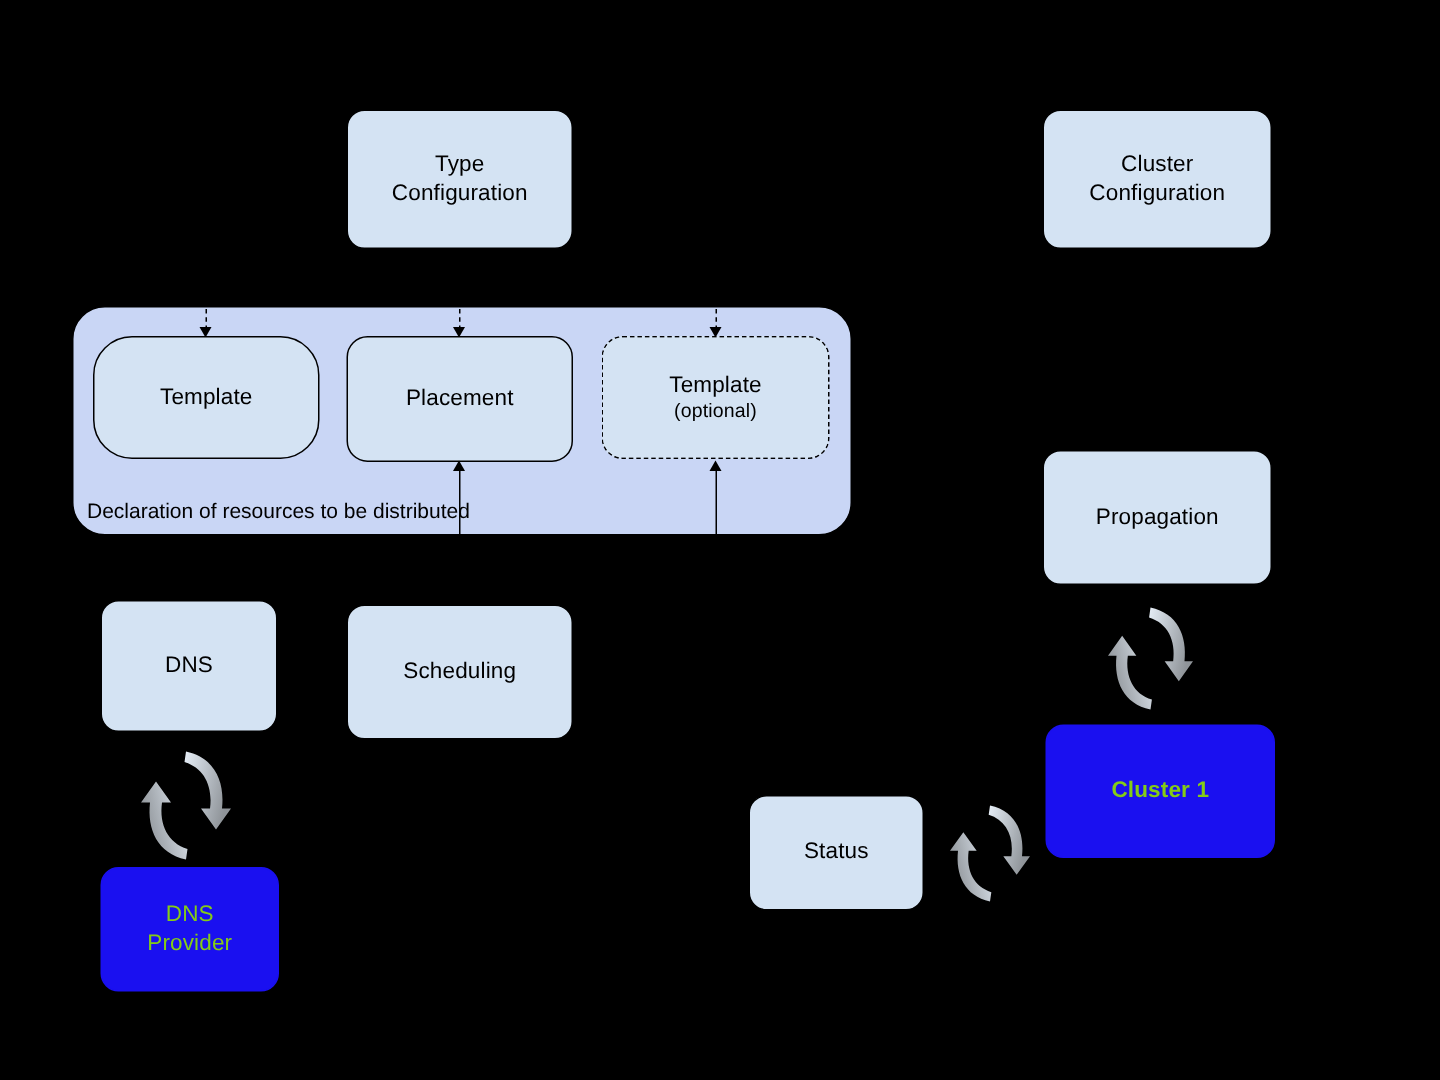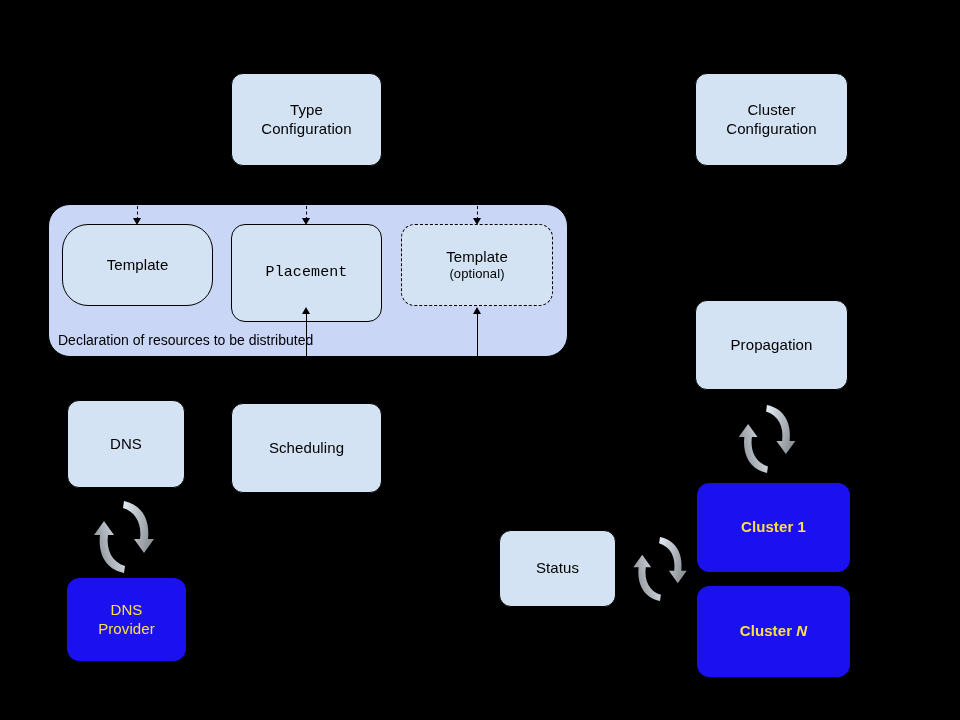--- a/index.html
+++ b/index.html
@@ -42,21 +42,21 @@
   .node.dashdot {
     border-style: dashed;
     border-color: #000000;
     background: #d4e3f3;
   }
 
   
   .node.accent {
     background: #1a10f0;
     border-color: #1a10f0;
-    color: #fde047;
+    color: #84cc16;
     font-weight: bold;
   }
   .node.accent.plain {
     font-weight: normal;
   }
 
   
   .group {
     position: absolute;
     box-sizing: border-box;
@@ -125,21 +125,21 @@
   <div class="vline dashed" style="left:306px; top:206px; height:14px;"></div>
   <div class="arrowhead-down" style="left:302px; top:218px;"></div>
 
   <div class="vline dashed" style="left:477px; top:206px; height:14px;"></div>
   <div class="arrowhead-down" style="left:473px; top:218px;"></div>
 
   <div class="node inner" style="left:62px; top:224px; width:151px; height:82px;border-radius:26px;">
     <span>Template</span>
   </div>
 
-  <div class="node inner" style="left:231px; top:224px; width:151px; height:98px;font-family:Liberation Mono, monospace;">
+  <div class="node inner" style="left:231px; top:224px; width:151px; height:84px;">
     <span>Placement</span>
   </div>
 
   <div class="node inner dashdot" style="left:401px; top:224px; width:152px; height:82px;">
     <span>
       <span>Template</span>
       <span class="sub">(optional)</span>
     </span>
   </div>
 
@@ -221,17 +221,14 @@
       </defs>
       <path d="M36 4 C55 8 62 24 60 42 L66 42 L56 56 L46 42 L52 42 C54 27 48 15 35 11 Z" fill="url(#gPrA)"></path>
       <path d="M36 76 C17 72 10 56 12 38 L6 38 L16 24 L26 38 L20 38 C18 53 24 65 37 69 Z" fill="url(#gPrB)"></path>
     </svg>
   </div>
 
   <div class="node accent" style="left:697px; top:483px; width:153px; height:89px;">
     <span>Cluster 1</span>
   </div>
 
-  <div class="node accent" style="left:697px; top:586px; width:153px; height:91px;">
-    <span><span>Cluster </span><span class="ital">N</span></span>
-  </div>
 
 </div>
 
 </body></html>

